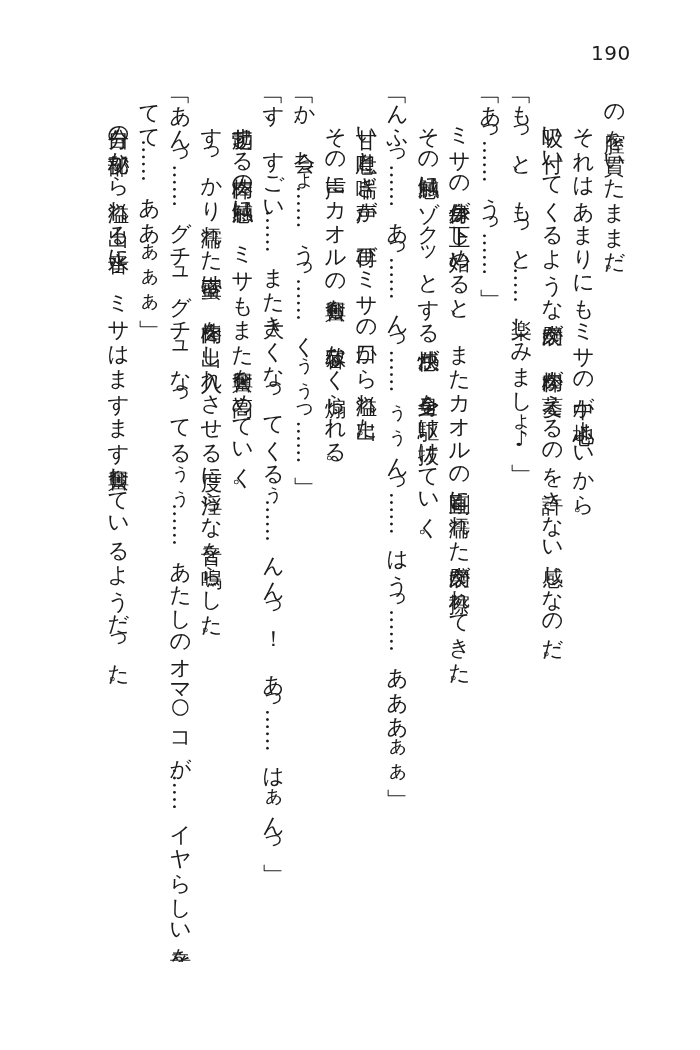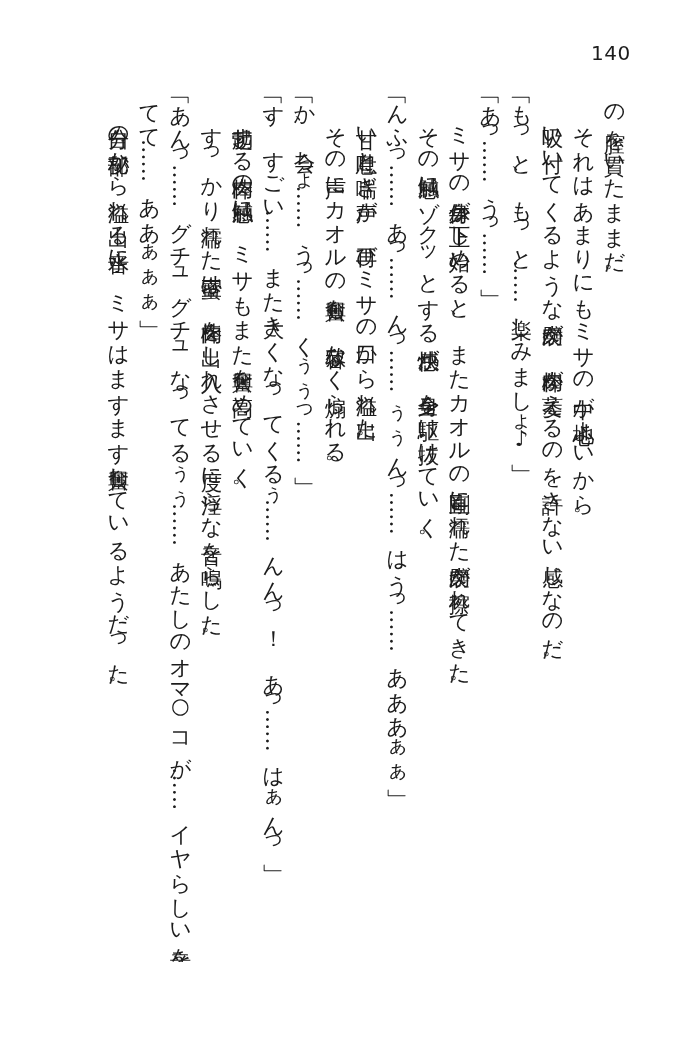--- a/index.html
+++ b/index.html
@@ -48,21 +48,21 @@
     text-indent: 0;
   }
   .text-block p.indent {
     text-indent: 1em;
   }
 </style>
 </head>
 <body>
 
 <div class="page">
-  <div class="page-number">140</div>
+  <div class="page-number">190</div>
   <div class="text-block">
       <p>の膣を貫いたままだ。</p>
       <p class="indent">それはあまりにもミサの中が心地よいから。</p>
       <p class="indent">吸い付いてくるような肉襞が、肉棒が萎えるのを許さない感じなのだ。</p>
       <p>「もっと、もっと……楽しみましょ♪」</p>
       <p>「あっ……うっ……」</p>
       <p class="indent">ミサの身体が上下し始めると、またカオルの剛直に濡れた肉襞が擦れてきた。</p>
       <p class="indent">その感触にゾクッとする快感が、全身を駆け抜けていく。</p>
       <p>「んふっ……あっ……んっ……ぅぅんっ……はうっ……あああぁぁ」</p>
       <p class="indent">甘い吐息と喘ぎ声が、再びミサの口から溢れ出た。</p>

